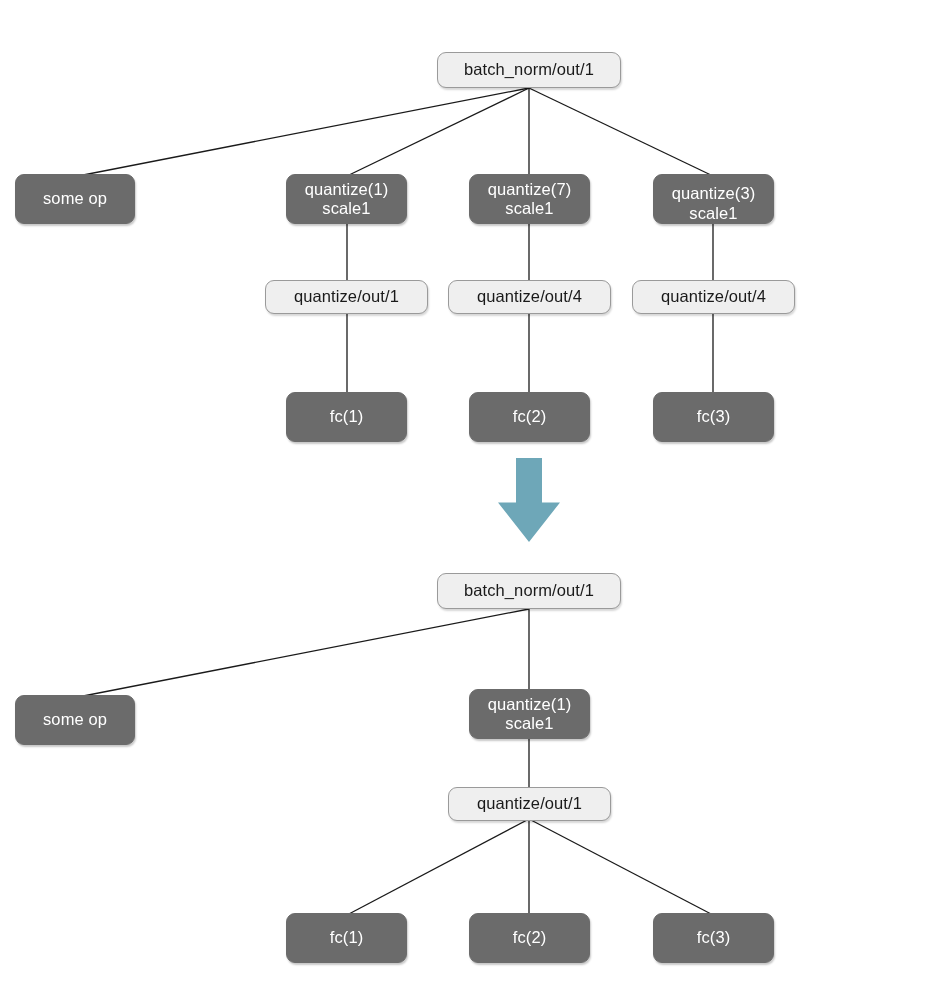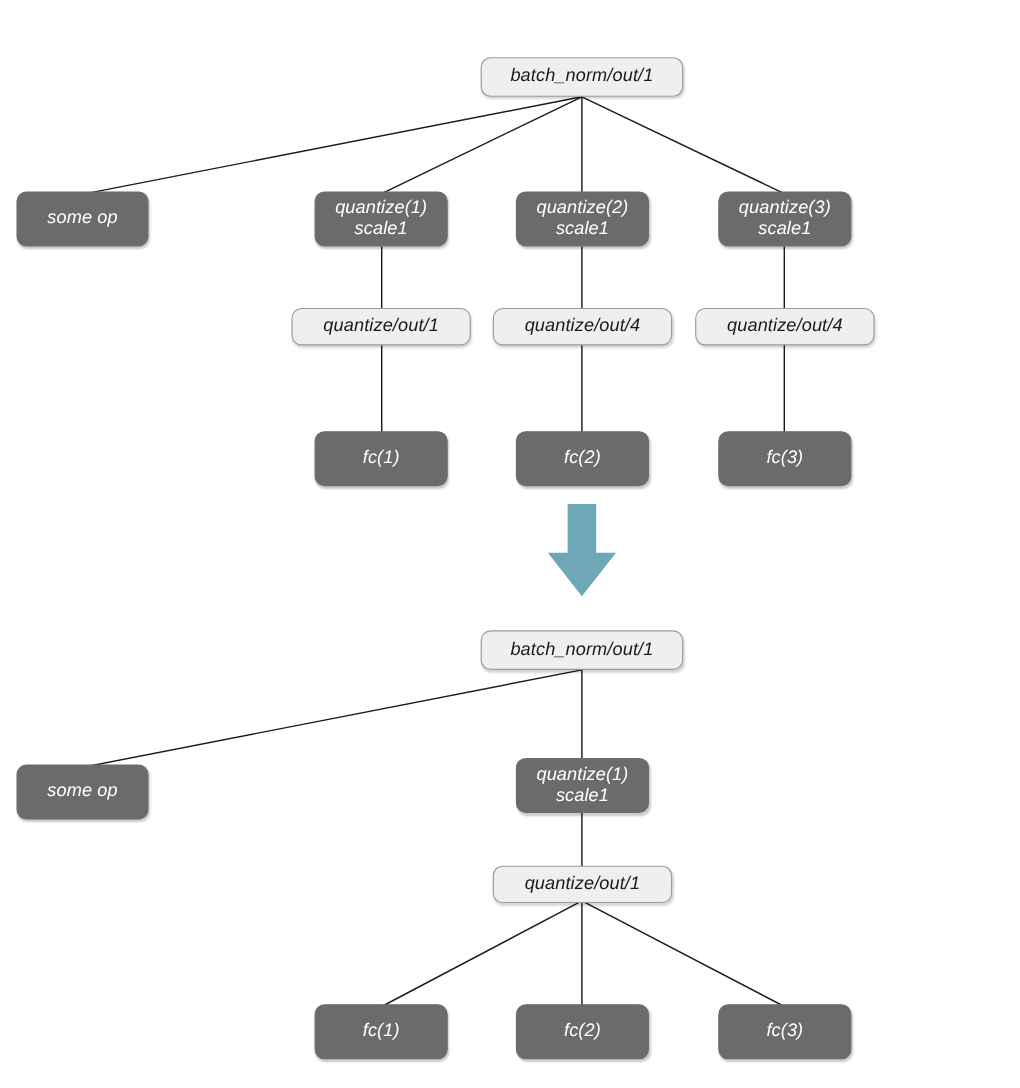--- a/index.html
+++ b/index.html
@@ -9,21 +9,20 @@
   }
   body {
     font-family: "Liberation Sans", sans-serif;
   }
   #canvas {
     position: relative;
     width: 927px;
     height: 989px;
     background: #ffffff;
     overflow: hidden;
-    font-style: italic;
   }
   #edge-layer {
     position: absolute;
     left: 0;
     top: 0;
     width: 927px;
     height: 989px;
     pointer-events: none;
   }
   .node {
@@ -81,23 +80,23 @@
       <line x1="529" y1="819" x2="347" y2="915" stroke="#1a1a1a" stroke-width="1.3"></line>
       <line x1="529" y1="819" x2="529" y2="915" stroke="#1a1a1a" stroke-width="1.3"></line>
       <line x1="529" y1="819" x2="713" y2="915" stroke="#1a1a1a" stroke-width="1.3"></line>
     </svg>
 
   <div id="node-layer">
       <div class="node light" style="left: 437px; top: 52px; width: 184px; height: 36px;"><span>batch_norm/out/1</span></div>
       <div class="node dark" style="left: 15px; top: 174px; width: 120px; height: 50px;"><span>some op</span></div>
       <div class="node dark" style="left: 286px; top: 174px; width: 121px; height: 50px;"><span>quantize(1)
 scale1</span></div>
-      <div class="node dark" style="left: 469px; top: 174px; width: 121px; height: 50px;"><span>quantize(2)
+      <div class="node dark" style="left: 469px; top: 174px; width: 121px; height: 50px;"><span>quantize(7)
 scale1</span></div>
-      <div class="node dark" style="left: 653px; top: 174px; width: 121px; height: 50px;"><span>quantize(3)
+      <div class="node dark" style="left: 653px; top: 174px; width: 121px; height: 50px; align-items: flex-end;"><span>quantize(3)
 scale1</span></div>
       <div class="node light" style="left: 265px; top: 280px; width: 163px; height: 34px;"><span>quantize/out/1</span></div>
       <div class="node light" style="left: 448px; top: 280px; width: 163px; height: 34px;"><span>quantize/out/4</span></div>
       <div class="node light" style="left: 632px; top: 280px; width: 163px; height: 34px;"><span>quantize/out/4</span></div>
       <div class="node dark" style="left: 286px; top: 392px; width: 121px; height: 50px;"><span>fc(1)</span></div>
       <div class="node dark" style="left: 469px; top: 392px; width: 121px; height: 50px;"><span>fc(2)</span></div>
       <div class="node dark" style="left: 653px; top: 392px; width: 121px; height: 50px;"><span>fc(3)</span></div>
       <div class="node light" style="left: 437px; top: 573px; width: 184px; height: 36px;"><span>batch_norm/out/1</span></div>
       <div class="node dark" style="left: 15px; top: 695px; width: 120px; height: 50px;"><span>some op</span></div>
       <div class="node dark" style="left: 469px; top: 689px; width: 121px; height: 50px;"><span>quantize(1)

